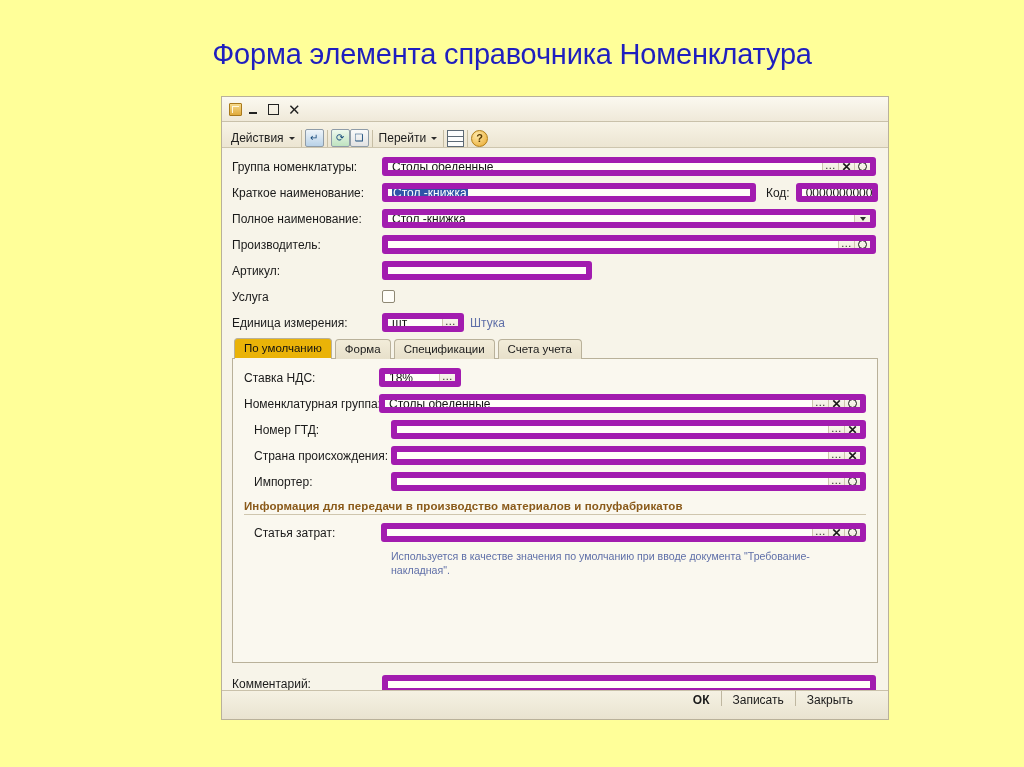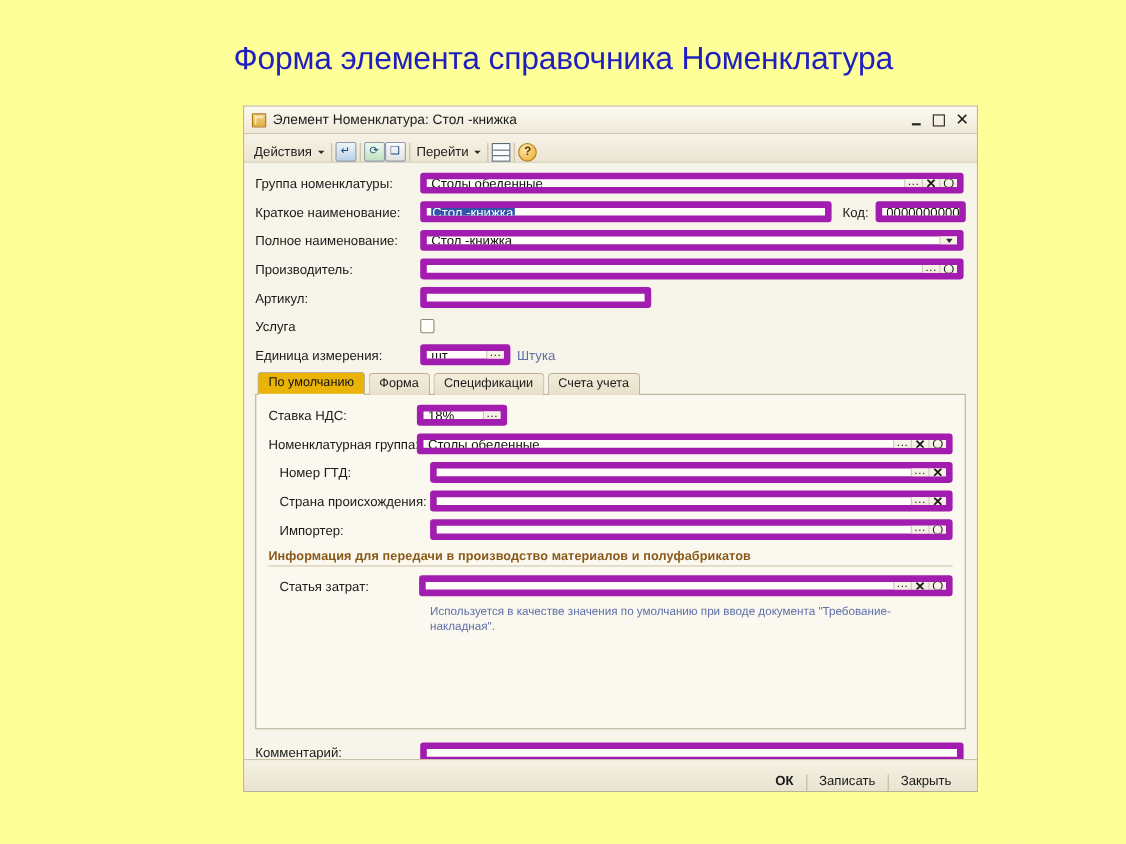--- a/index.html
+++ b/index.html
@@ -299,23 +299,23 @@
     height: 20px;
   }
 
   
   .footer {
     flex: 0 0 auto;
     height: 29px;
     background: linear-gradient(#f5f1e3, #e9e3d0);
     border-top: 1px solid #c9c1aa;
     display: flex;
-    align-items: flex-end;
+    align-items: flex-start;
     justify-content: flex-end;
-    padding-right: 12px;
+    padding-right: 24px;
     gap: 0;
   }
   .fbtn {
     font-size: 12px;
     color: #1a1a1a;
     padding: 2px 11px;
     white-space: nowrap;
   }
   .fbtn.primary { font-weight: bold; }
   .fsep { width: 1px; height: 15px; background: #bfb7a0; }
@@ -324,21 +324,20 @@
 <body>
 
 <div class="slide-title">
   <span>Форма элемента справочника </span><span class="bold">Номенклатура</span>
 </div>
 
 <div class="window">
 
   <div class="titlebar">
     <span class="win-icon"></span>
-    <span class="titlebar-text">Элемент Номенклатура: Стол -книжка</span>
     <span class="win-buttons">
       <span class="wbtn min"></span>
       <span class="wbtn max"></span>
       <span class="wbtn close">✕</span>
     </span>
   </div>
 
   <div class="toolbar">
     <span class="tb-menu">
       <span>Действия</span>

